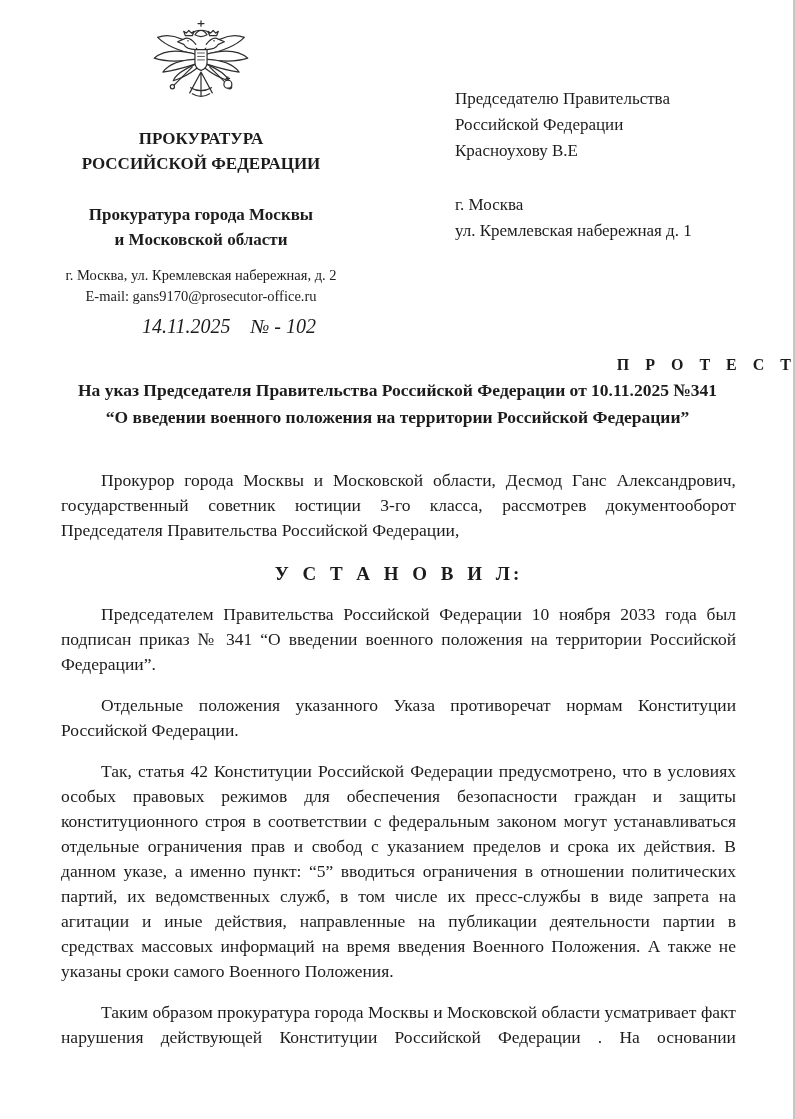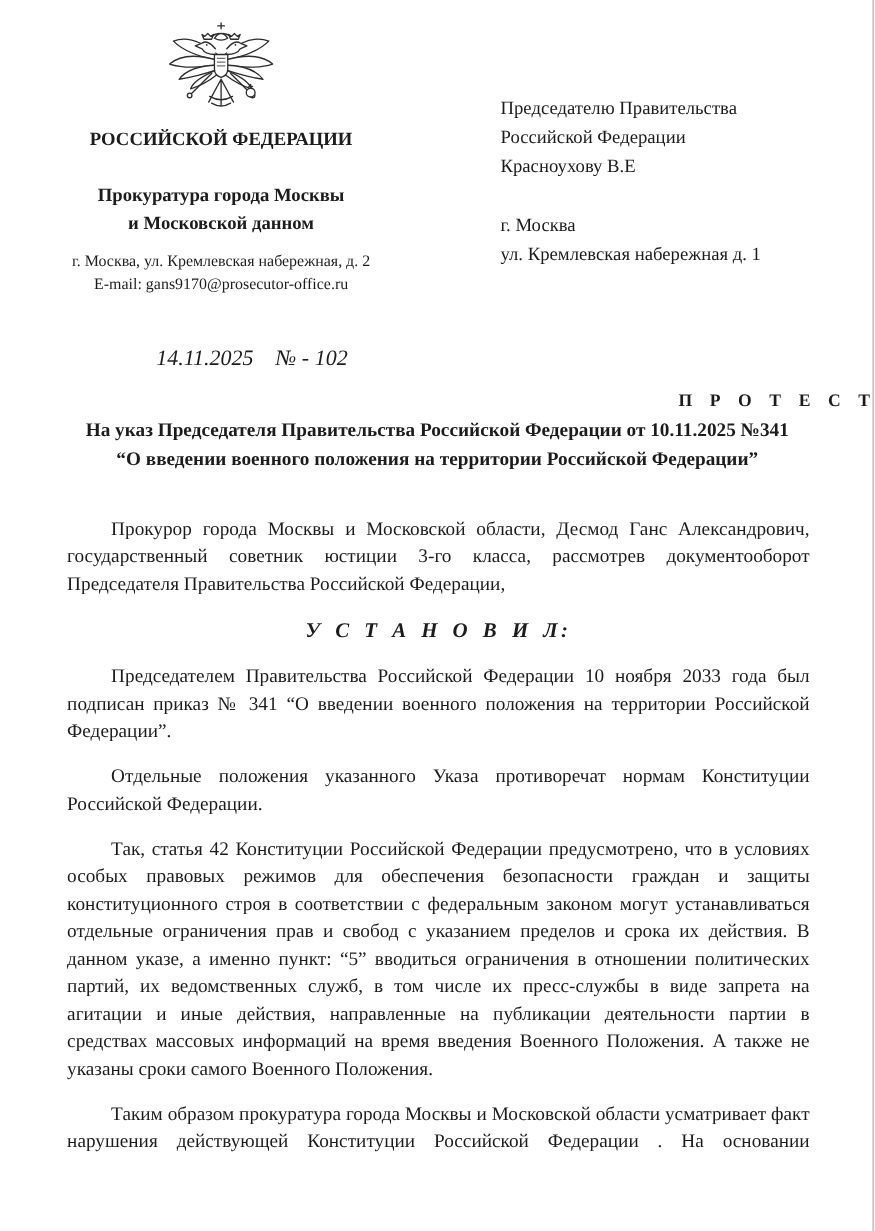--- a/index.html
+++ b/index.html
@@ -48,21 +48,20 @@
   
   .body-text{
     position:absolute;left:45px;top:452px;width:707px;
     font-size:17.5px;line-height:25px;text-align:justify;
   }
   .body-text p{margin:16px;text-indent:40px;}
   .ustanovil{
     text-align:center;font-weight:bold;font-size:19px;
     letter-spacing:3px;word-spacing:3px;
     margin:18px 0 8px 0;
-    font-style:italic;
   }
   .stretch-last{text-align-last:justify;}
 </style>
 </head>
 <body>
 
 <div class="page">
 
   <div class="letterhead">
     <svg class="emblem" width="104" height="96" viewBox="0 0 120 110" aria-hidden="true">
@@ -92,23 +91,24 @@
         <path d="M53 36 h14 v15 q0 7 -7 9 q-7 -2 -7 -9 z"></path>
         <path d="M56 40 h8 M56 44 h8 M56 48 h8" fill="none" stroke-width="0.9"></path>
 
         <path d="M60 62 l-13 24 M60 62 v27 M60 62 l13 24" fill="none"></path>
         <path d="M48 80 q12 7 24 0 M50 87 q10 6 20 0" fill="none"></path>
 
         <circle cx="91" cy="76" r="4.6"></circle>
         <path d="M91 71.4 v-4 M89 69.4 h4" fill="none"></path>
       </g>
     </svg>
+    <div class="org-line org-top">ПРОКУРАТУРА</div>
     <div class="org-line">РОССИЙСКОЙ ФЕДЕРАЦИИ</div>
     <div class="division division-top">Прокуратура города Москвы</div>
-    <div class="division">и Московской данном</div>
+    <div class="division">и Московской области</div>
     <div class="lh-addr">г. Москва, ул. Кремлевская набережная, д. 2</div>
     <div class="lh-email">E-mail: gans9170@prosecutor-office.ru</div>
   </div>
 
   <div class="date-line">14.11.2025    № - 102</div>
 
   <div class="addressee">
     <div>Председателю Правительства</div>
     <div>Российской Федерации</div>
     <div>Красноухову В.Е</div>

